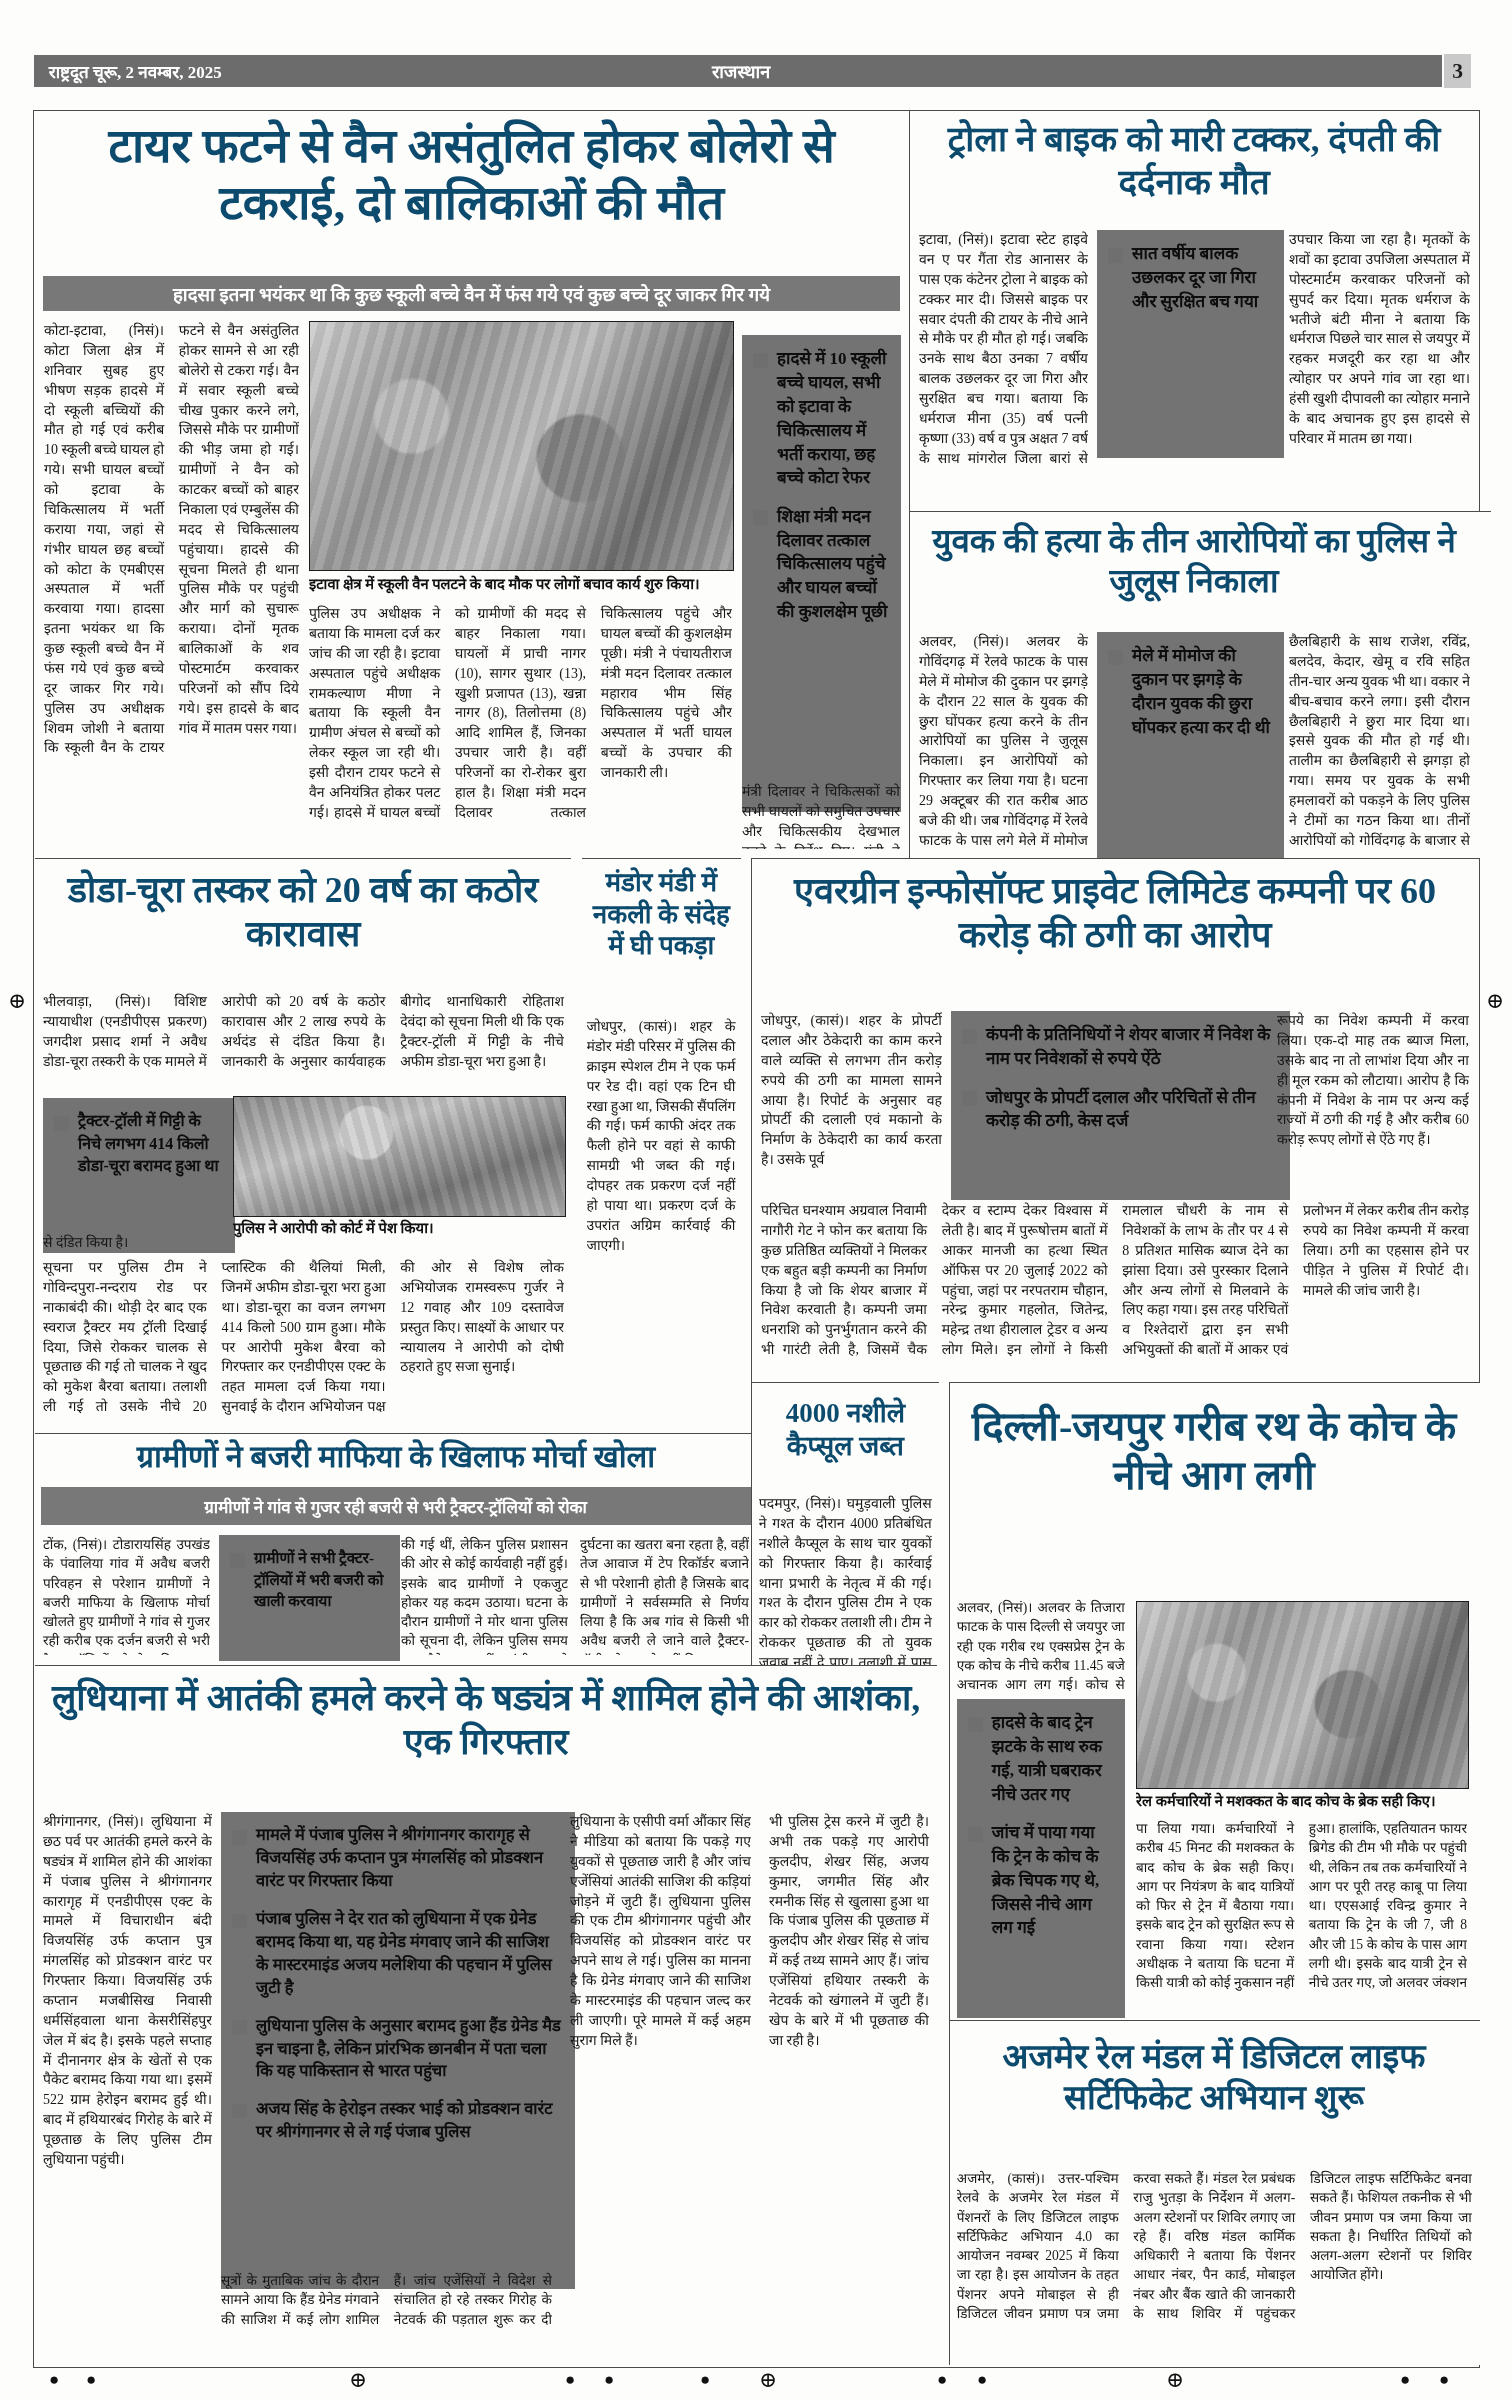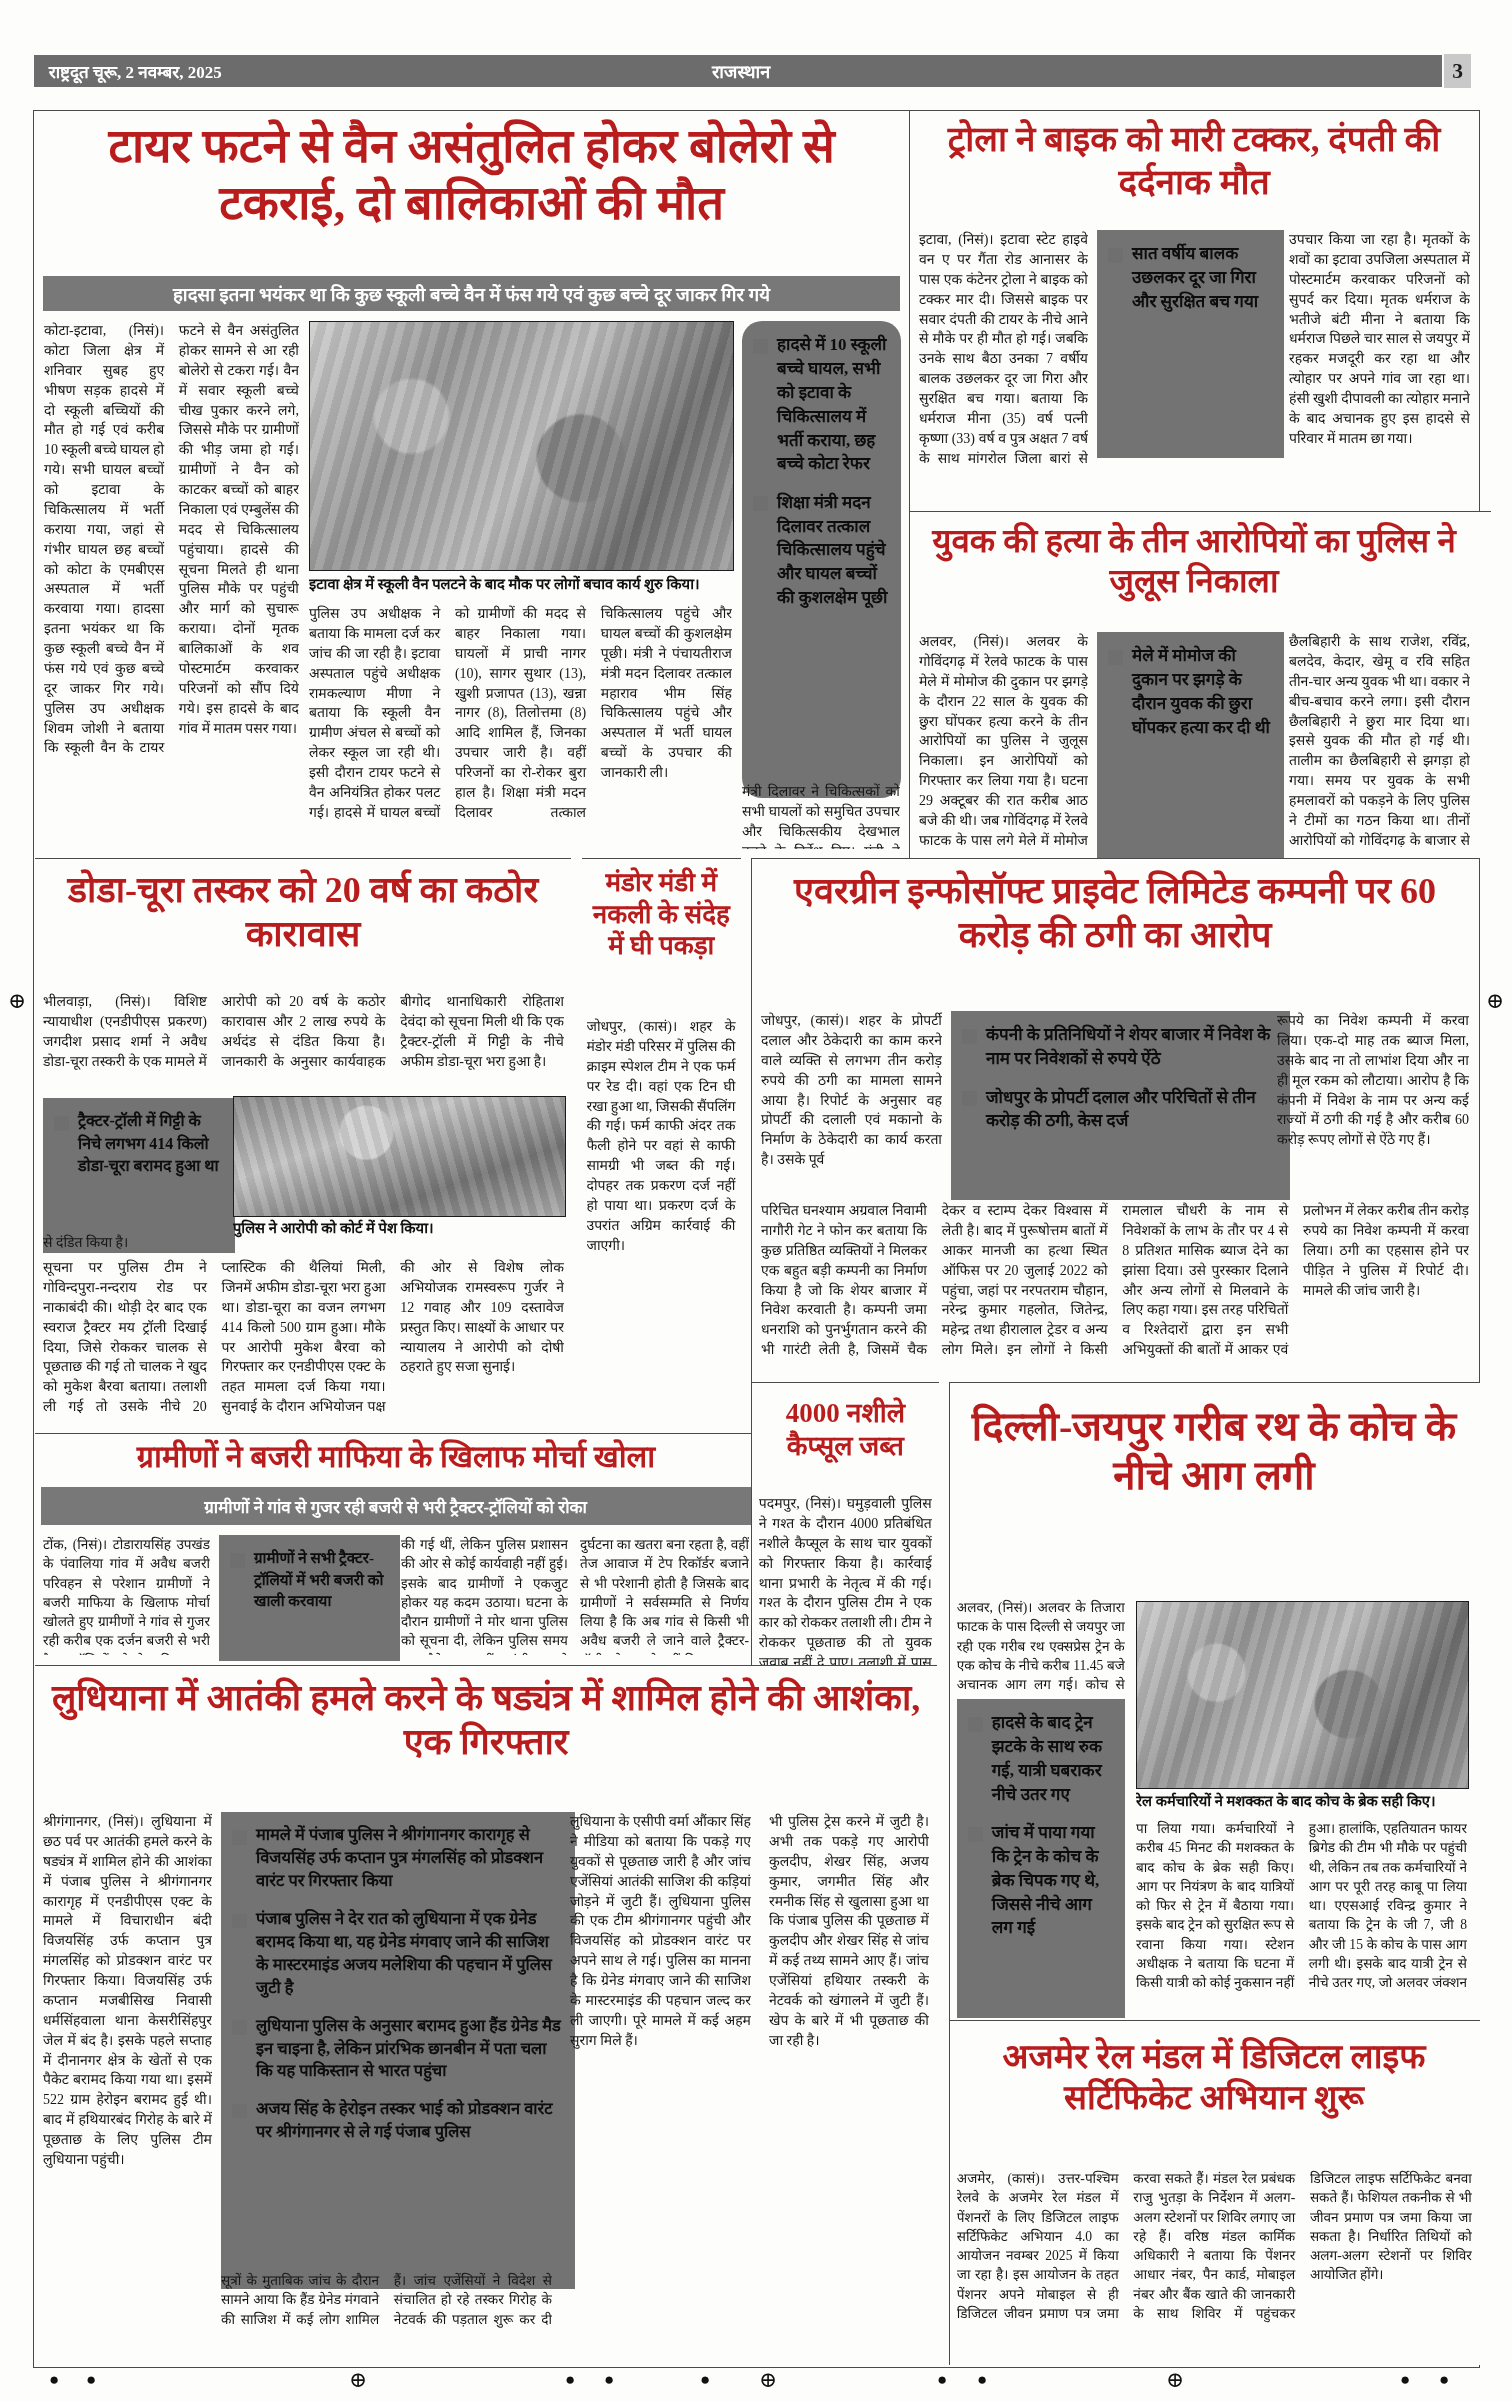--- a/index.html
+++ b/index.html
@@ -9,21 +9,21 @@
   .abs{position:absolute;overflow:hidden;}
   
   .mastbar{position:absolute;left:34px;top:55px;width:1408px;height:32px;background:#6c6c6c;
            color:#fff;display:flex;align-items:center;}
   .mast-left{font-weight:bold;font-size:17px;padding-left:14.7px;flex:0 0 auto;}
   .mast-center{font-weight:bold;font-size:18px;position:absolute;left:678px;}
   .pagenum{position:absolute;left:1444px;top:54px;width:27px;height:34px;background:#c9c9c9;
            color:#1d1d1d;font-weight:bold;font-size:21.5px;display:flex;align-items:center;justify-content:center;}
   
   .article{position:absolute;overflow:hidden;background:#fdfdfc;}
-  .hl{font-weight:bold;text-align:center;line-height:1.22;color:#b91c1c;
+  .hl{font-weight:bold;text-align:center;line-height:1.22;color:#0c4a6e;
       font-family:"Liberation Serif","DejaVu Serif",serif;}
   .banner{background:#787878;color:#fff;font-weight:bold;text-align:center;
           display:flex;align-items:center;justify-content:center;}
   .body-t{font-size:14px;line-height:1.42;text-align:justify;color:#161616;}
   .gbox{background:#737373;padding:12.4px 11.3px;}
   .b-item{display:flex;margin-bottom:14.7px;}
   .b-sq{flex:0 0 auto;width:14.7px;height:14.7px;background:#6f6f6f;margin:5.6px 9px 0 0;}
   .b-tx{font-weight:bold;font-size:17px;line-height:1.4;color:#0d0d0d;}
   .caption{font-weight:bold;font-size:14.7px;line-height:1.25;}
   .photo{border:1.1px solid #1c1c1c;
@@ -58,21 +58,21 @@
 
   <div class="frame"></div>
 
   <div class="article" style="left:35px;top:111px;width:873px;height:746px;">
     <div class="abs hl" style="left:5.6px;top:6.8px;width:862px;height:152px;font-size:47px;">टायर फटने से वैन असंतुलित होकर बोलेरो से टकराई, दो बालिकाओं की मौत</div>
     <div class="abs banner" style="left:8px;top:165px;width:857px;height:35px;font-size:18.6px;">हादसा इतना भयंकर था कि कुछ स्कूली बच्चे वैन में फंस गये एवं कुछ बच्चे दूर जाकर गिर गये</div>
     <div class="abs body-t cols2" style="left:9px;top:210px;width:255px;height:525px;">कोटा-इटावा, (निसं)। कोटा जिला क्षेत्र में शनिवार सुबह हुए भीषण सड़क हादसे में दो स्कूली बच्चियों की मौत हो गई एवं करीब 10 स्कूली बच्चे घायल हो गये। सभी घायल बच्चों को इटावा के चिकित्सालय में भर्ती कराया गया, जहां से गंभीर घायल छह बच्चों को कोटा के एमबीएस अस्पताल में भर्ती करवाया गया। हादसा इतना भयंकर था कि कुछ स्कूली बच्चे वैन में फंस गये एवं कुछ बच्चे दूर जाकर गिर गये। पुलिस उप अधीक्षक शिवम जोशी ने बताया कि स्कूली वैन के टायर फटने से वैन असंतुलित होकर सामने से आ रही बोलेरो से टकरा गई। वैन में सवार स्कूली बच्चे चीख पुकार करने लगे, जिससे मौके पर ग्रामीणों की भीड़ जमा हो गई। ग्रामीणों ने वैन को काटकर बच्चों को बाहर निकाला एवं एम्बुलेंस की मदद से चिकित्सालय पहुंचाया। हादसे की सूचना मिलते ही थाना पुलिस मौके पर पहुंची और मार्ग को सुचारू कराया। दोनों मृतक बालिकाओं के शव पोस्टमार्टम करवाकर परिजनों को सौंप दिये गये। इस हादसे के बाद गांव में मातम पसर गया।</div>
     <div class="abs photo" style="left:274px;top:210px;width:423px;height:248px;"></div>
     <div class="abs caption" style="left:274px;top:464px;width:423px;height:24px;">इटावा क्षेत्र में स्कूली वैन पलटने के बाद मौक पर लोगों बचाव कार्य शुरु किया।</div>
     <div class="abs body-t cols3" style="left:274px;top:493px;width:423px;height:242px;">पुलिस उप अधीक्षक ने बताया कि मामला दर्ज कर जांच की जा रही है। इटावा अस्पताल पहुंचे अधीक्षक रामकल्याण मीणा ने बताया कि स्कूली वैन ग्रामीण अंचल से बच्चों को लेकर स्कूल जा रही थी। इसी दौरान टायर फटने से वैन अनियंत्रित होकर पलट गई। हादसे में घायल बच्चों को ग्रामीणों की मदद से बाहर निकाला गया। घायलों में प्राची नागर (10), सागर सुथार (13), खुशी प्रजापत (13), खन्ना नागर (8), तिलोत्तमा (8) आदि शामिल हैं, जिनका उपचार जारी है। वहीं परिजनों का रो-रोकर बुरा हाल है। शिक्षा मंत्री मदन दिलावर तत्काल चिकित्सालय पहुंचे और घायल बच्चों की कुशलक्षेम पूछी। मंत्री ने पंचायतीराज मंत्री मदन दिलावर तत्काल महाराव भीम सिंह चिकित्सालय पहुंचे और अस्पताल में भर्ती घायल बच्चों के उपचार की जानकारी ली।</div>
-    <div class="abs gbox" style="left:707px;top:210px;width:136px;height:452px;border-radius:20px;">
+    <div class="abs gbox" style="left:707px;top:224px;width:136px;height:452px;">
       <div class="b-item">
           <span class="b-sq"></span>
         <span class="b-tx">हादसे में 10 स्कूली बच्चे घायल, सभी को इटावा के चिकित्सालय में भर्ती कराया, छह बच्चे कोटा रेफर</span>
         </div>
       <div class="b-item">
           <span class="b-sq"></span>
         <span class="b-tx">शिक्षा मंत्री मदन दिलावर तत्काल चिकित्सालय पहुंचे और घायल बच्चों की कुशलक्षेम पूछी</span>
         </div>
     </div>
     <div class="abs body-t" style="left:707px;top:671px;width:158px;height:67px;">मंत्री दिलावर ने चिकित्सकों को सभी घायलों को समुचित उपचार और चिकित्सकीय देखभाल करने के निर्देश दिए। मंत्री ने हादसे में मारी गई बालिकाओं के परिजनों के प्रति संवेदना व्यक्त की।</div>

